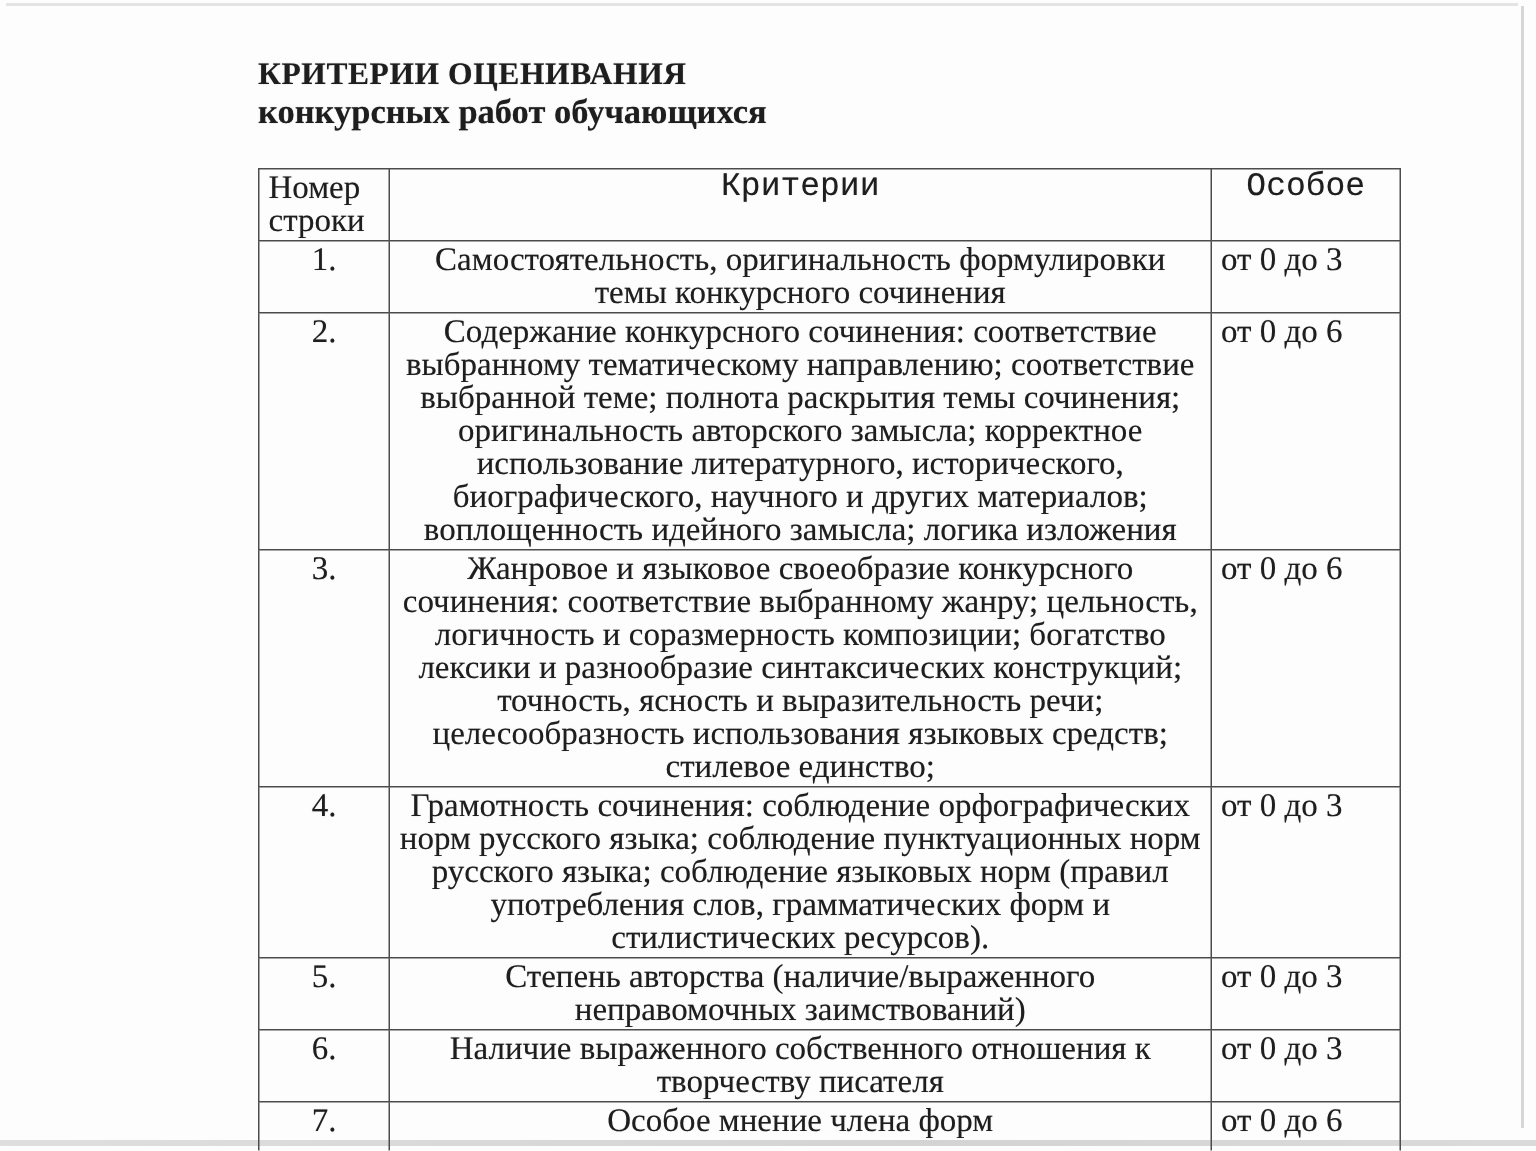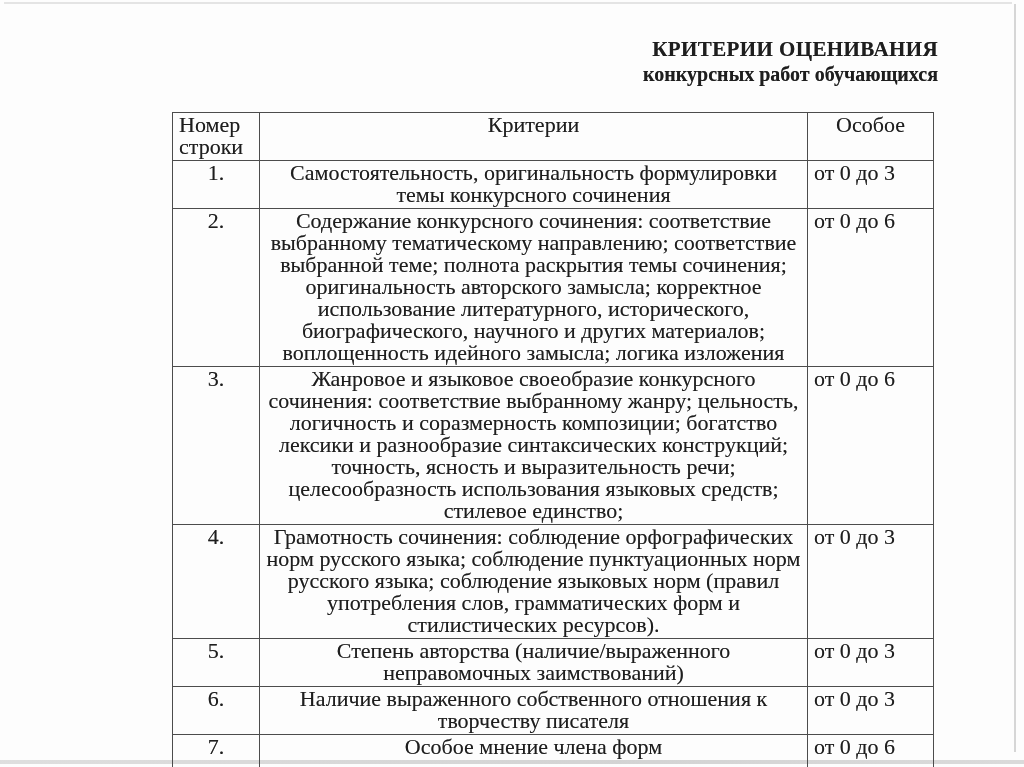--- a/index.html
+++ b/index.html
@@ -36,31 +36,31 @@
     bottom: 3px; left: 0;
     width: 100%; height: 4px;
     background: linear-gradient(to right, #d9d9d9, #cccccc 60%, #d4d4d4);
     opacity: 0.85;
   }
   .title-block {
     position: absolute;
     top: 36px;
     left: 172px;
     width: 766px;
-    text-align: right;
+    text-align: left;
     font-weight: bold;
     text-shadow: 0 0 0.6px rgba(30,30,30,0.55);
   }
   .title-line1 {
     font-size: 21px;
     letter-spacing: 0.4px;
     line-height: 26px;
   }
   .title-line2 {
-    font-size: 20px;
+    font-size: 23px;
     line-height: 25px;
   }
   table.criteria {
     position: absolute;
     left: 172px;
     top: 112px;
     width: 761px;
     border-collapse: collapse;
     table-layout: fixed;
     font-size: 22px;
@@ -73,21 +73,21 @@
   table.criteria td, table.criteria th {
     border: 1.5px solid #4c4c4c;
     vertical-align: top;
     padding: 1px 6px 2px 6px;
     font-weight: normal;
   }
   th.h-num {
     text-align: left;
     padding-left: 8px;
   }
-  th.h-crit, th.h-points { text-align: center; }
+  th.h-crit, th.h-points { text-align: center; font-family: Liberation Mono, monospace; }
   td.num-cell    { text-align: center; }
   td.crit-cell   { text-align: center; padding-left: 10px; padding-right: 14px; }
   td.points-cell { text-align: left; }
   
   tr.rh-head { height: 48px; }
   tr.rh-1 { height: 48px; }
   tr.rh-2 { height: 155px; }
   tr.rh-3 { height: 134px; }
   tr.rh-4 { height: 88px; }
   tr.rh-5 { height: 45px; }

